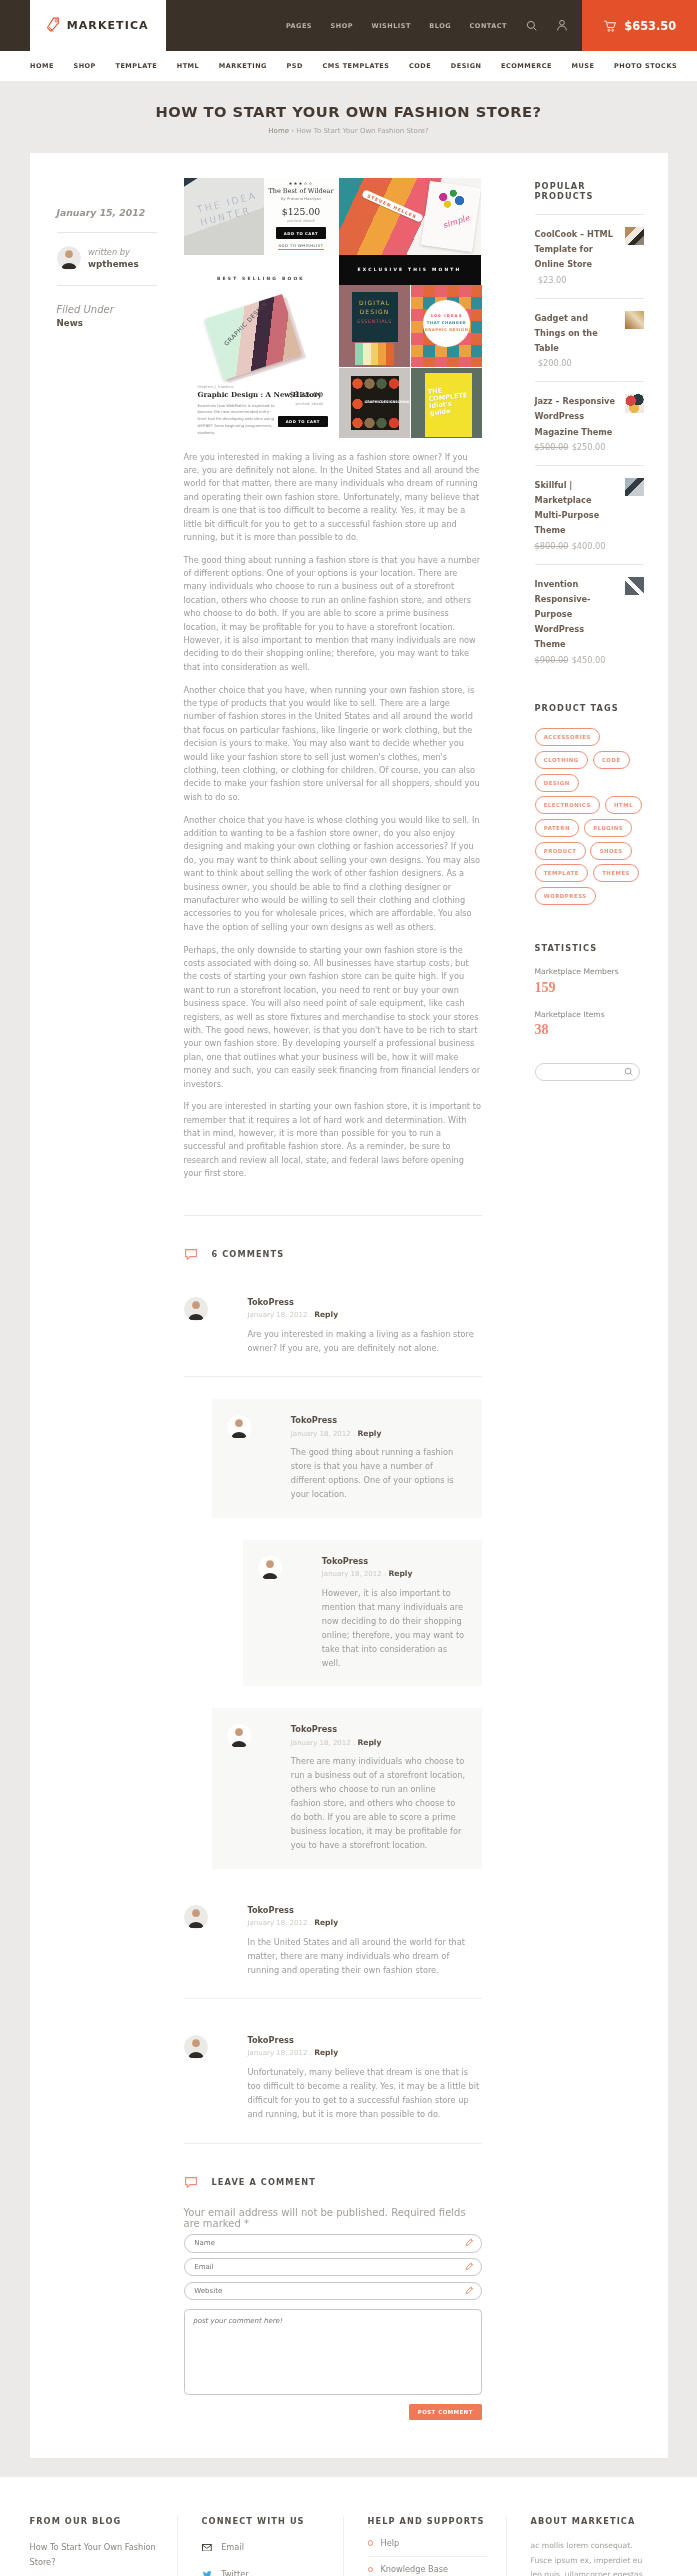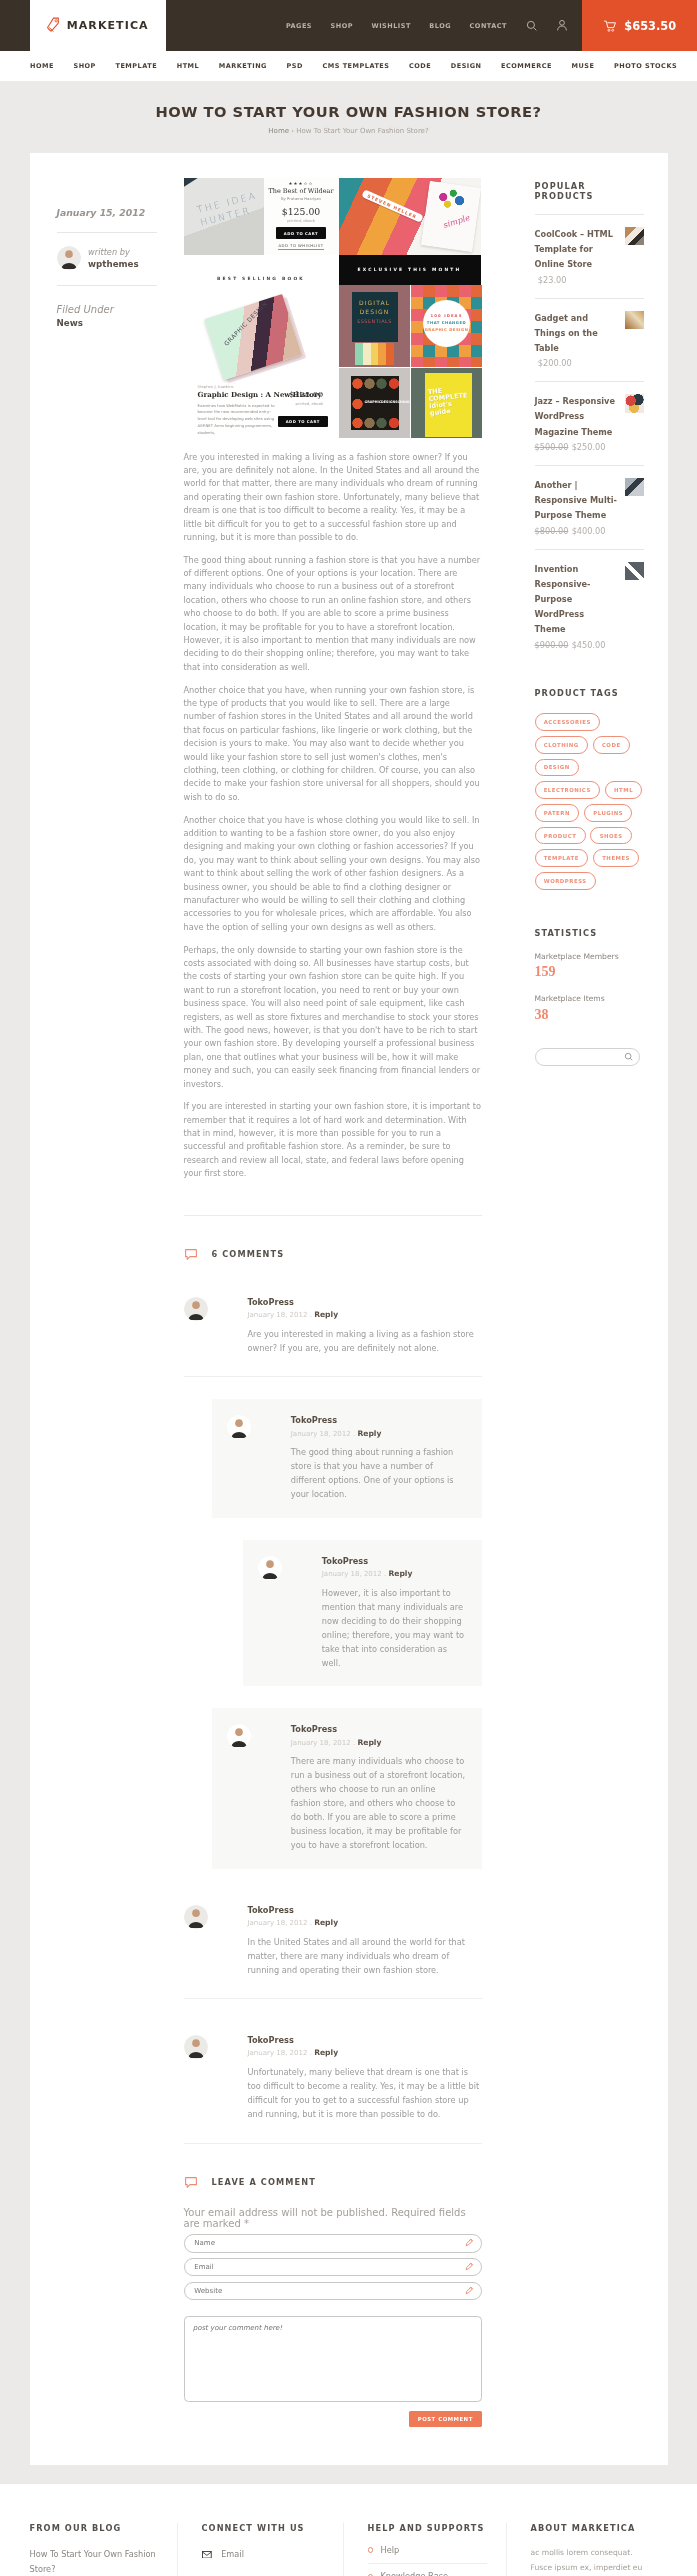--- a/index.html
+++ b/index.html
@@ -109,21 +109,21 @@
   .c-meta .c-reply { color:#5a4f45; font-weight:bold; font-size:7.6px; cursor:pointer; }
   .c-text { margin-top:7.6px; font-size:8.2px; line-height:14px; color:#9b9b9b; }
   .c-sep { border:none; border-top:0.5px solid #f0eeec; margin:7.6px 0; }
   .mt40 { margin-top:22px; }
 
   
   .form-note { margin-top:18px; font-size:10px; color:#a5a09b; }
   .pill-input { position:relative; margin-top:5.4px; }
   .pill-input input { width:100%; height:18.5px; border:0.5px solid #c9c7c4; border-radius:9.3px; padding:0 21px 0 9.8px; font-size:7px; color:#777; outline:none; background:#fff; font-family:inherit; }
   .pill-input .pencil { position:absolute; right:7.6px; top:4.4px; color:#e8734d; }
-  .comment-textarea { margin-top:16px; width:100%; height:86px; border:0.5px solid #c9c7c4; border-radius:4.4px; padding:6.5px 8.7px; font-size:7px; font-style:italic; color:#777; resize:none; outline:none; font-family:inherit; }
+  .comment-textarea { margin-top:9px; width:100%; height:86px; border:0.5px solid #c9c7c4; border-radius:4.4px; padding:6.5px 8.7px; font-size:7px; font-style:italic; color:#777; resize:none; outline:none; font-family:inherit; }
   .form-actions { text-align:right; margin-top:6.5px; }
   .btn-accent { display:inline-block; background:#ee7a58; color:#fff; font-size:5.4px; font-weight:bold; letter-spacing:0.5px; padding:4.9px 8.7px; border-radius:1.6px; border:none; cursor:pointer; font-family:inherit; }
 
   
   .sidebar { padding-left:53px; }
   .side-title { font-size:8.2px; font-weight:bold; letter-spacing:1.1px; color:#55504b; margin:3.3px 0 0; }
   .side-sep { border:none; border-top:0.5px solid #e8e6e3; margin:13px 0 12px; }
   .sp-item { display:flex; gap:7.6px; }
   .sp-info { flex:1; }
   .sp-name { font-size:8.2px; font-weight:bold; color:#6d5f53; line-height:1.85; cursor:pointer; }
@@ -481,21 +481,21 @@
       <div class="sp-info">
         <div class="sp-name">Jazz – Responsive WordPress Magazine Theme</div>
         <div class="sp-price"><span class="old">$500.00</span><span>$250.00</span></div>
       </div>
       <span class="sp-thumb thumb3"></span>
     </div>
     <hr class="side-sep">
 
     <div class="sp-item">
       <div class="sp-info">
-        <div class="sp-name">Another | Responsive Multi-Purpose Theme</div>
+        <div class="sp-name">Skillful | Marketplace Multi-Purpose Theme</div>
         <div class="sp-price"><span class="old">$800.00</span><span>$400.00</span></div>
       </div>
       <span class="sp-thumb thumb4"></span>
     </div>
     <hr class="side-sep">
 
     <div class="sp-item">
       <div class="sp-info">
         <div class="sp-name">Invention Responsive-Purpose WordPress Theme</div>
         <div class="sp-price"><span class="old">$900.00</span><span>$450.00</span></div>

